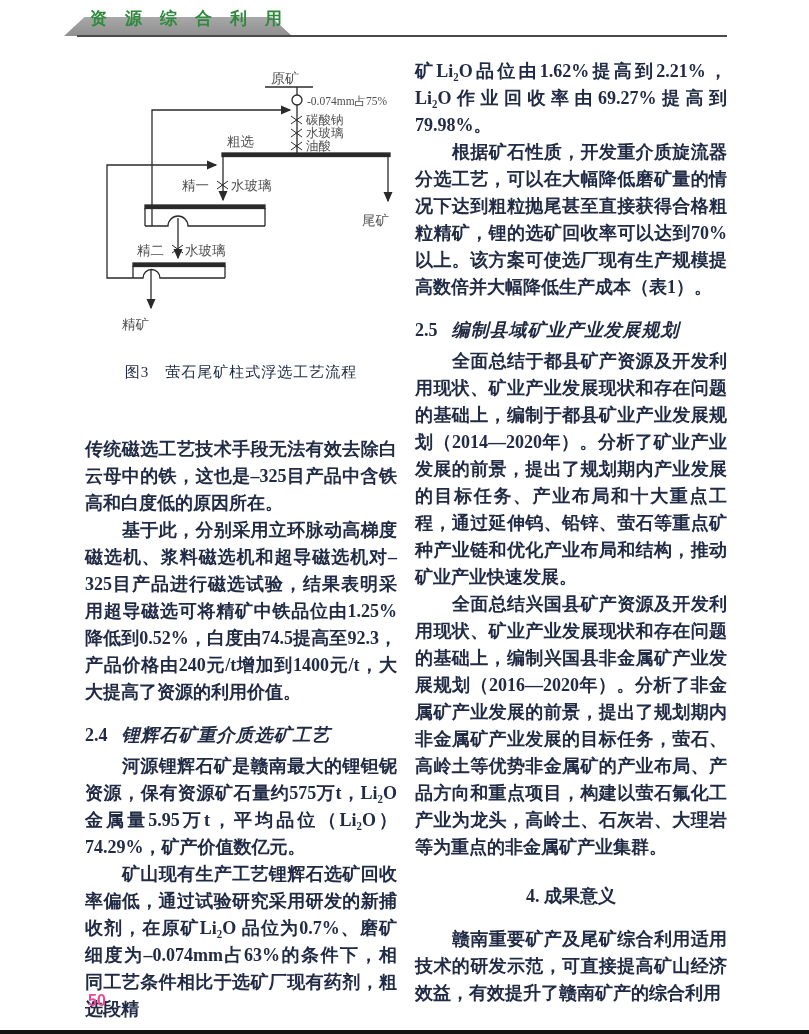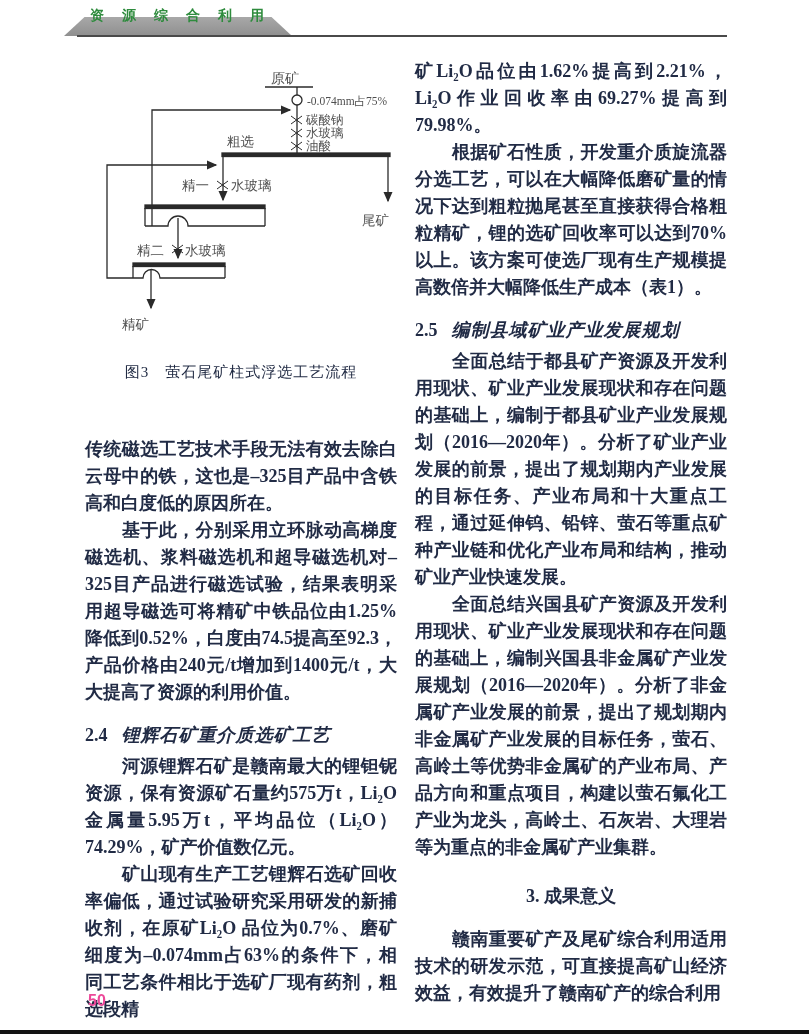--- a/index.html
+++ b/index.html
@@ -11,21 +11,21 @@
   }
   
   .header-band{
     position:absolute;left:64px;top:17px;width:228px;height:19px;
     background:linear-gradient(#a8a8a8,#8f8f8f);
     clip-path:polygon(9% 0,91% 0,100% 100%,0 100%);
   }
   .header-title{
     position:absolute;left:90px;top:7px;
     font-family:"Liberation Sans","DejaVu Sans",sans-serif;
-    font-size:14px;font-weight:bold;color:#2e8b3d;
+    font-size:17px;font-weight:bold;color:#2e8b3d;
     letter-spacing:18px;white-space:nowrap;
   }
   .header-rule{
     position:absolute;left:77px;top:35px;width:650px;height:2px;
     background:#4a4a4a;
   }
   
   .col{position:absolute;top:58px;width:312px;font-size:18px;line-height:27px;text-align:justify;}
   .col-left{left:85px;}
   .col-right{left:415px;}
@@ -146,22 +146,22 @@
 </div>
 
 <div class="col col-right">
   <p>矿Li₂O品位由1.62%提高到2.21%，Li₂O作业回收率由69.27%提高到79.98%。</p>
   <p class="indent">根据矿石性质，开发重介质旋流器分选工艺，可以在大幅降低磨矿量的情况下达到粗粒抛尾甚至直接获得合格粗粒精矿，锂的选矿回收率可以达到70%以上。该方案可使选厂现有生产规模提高数倍并大幅降低生产成本（表1）。</p>
 
   <div class="sec-heading">
     <span class="sec-num">2.5</span><span class="sec-title">编制县域矿业产业发展规划</span>
   </div>
 
-  <p class="indent">全面总结于都县矿产资源及开发利用现状、矿业产业发展现状和存在问题的基础上，编制于都县矿业产业发展规划（2016—2020年）。分析了矿业产业发展的前景，提出了规划期内产业发展的目标任务、产业布局和十大重点工程，通过延伸钨、铅锌、萤石等重点矿种产业链和优化产业布局和结构，推动矿业产业快速发展。</p>
+  <p class="indent">全面总结于都县矿产资源及开发利用现状、矿业产业发展现状和存在问题的基础上，编制于都县矿业产业发展规划（2014—2020年）。分析了矿业产业发展的前景，提出了规划期内产业发展的目标任务、产业布局和十大重点工程，通过延伸钨、铅锌、萤石等重点矿种产业链和优化产业布局和结构，推动矿业产业快速发展。</p>
   <p class="indent">全面总结兴国县矿产资源及开发利用现状、矿业产业发展现状和存在问题的基础上，编制兴国县非金属矿产业发展规划（2016—2020年）。分析了非金属矿产业发展的前景，提出了规划期内非金属矿产业发展的目标任务，萤石、高岭土等优势非金属矿的产业布局、产品方向和重点项目，构建以萤石氟化工产业为龙头，高岭土、石灰岩、大理岩等为重点的非金属矿产业集群。</p>
 
-  <div class="center-heading">3. 成果意义</div>
+  <div class="center-heading">4. 成果意义</div>
 
   <p class="indent">赣南重要矿产及尾矿综合利用适用技术的研发示范，可直接提高矿山经济效益，有效提升了赣南矿产的综合利用</p>
 </div>
 
 <div class="page-number">50</div>
 <div class="scan-edge-bottom"></div>
 
 </body></html>

